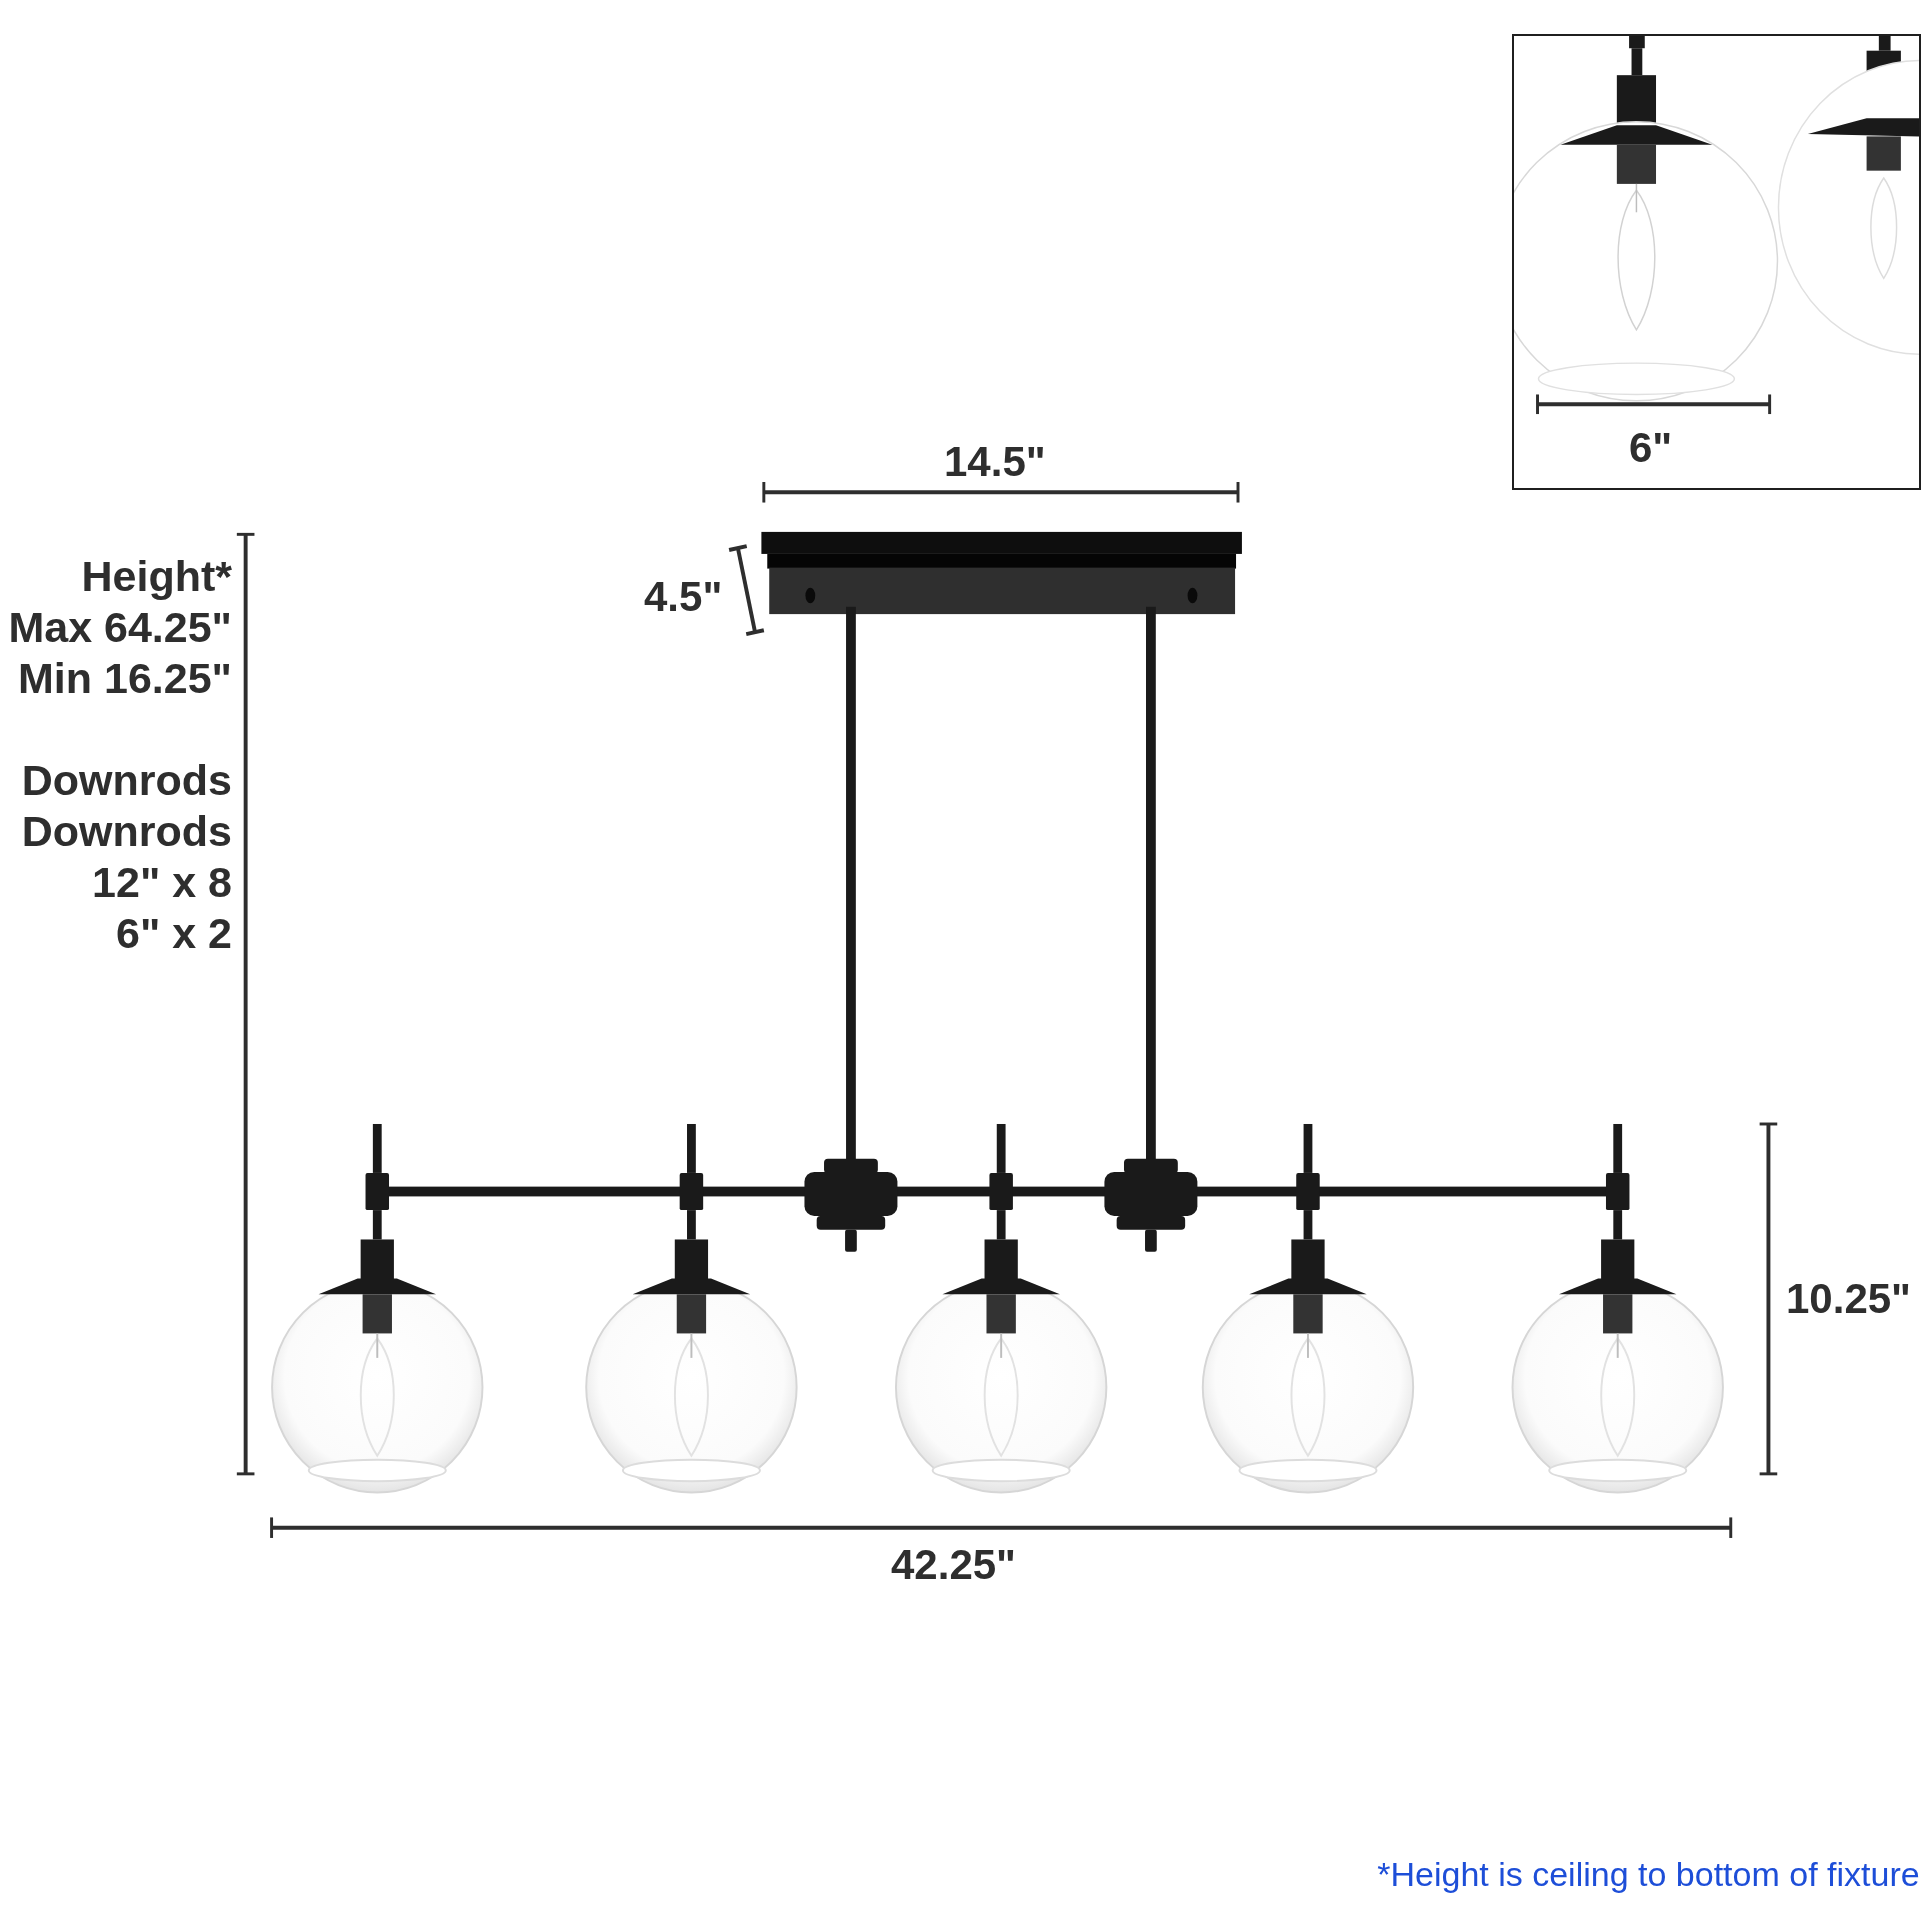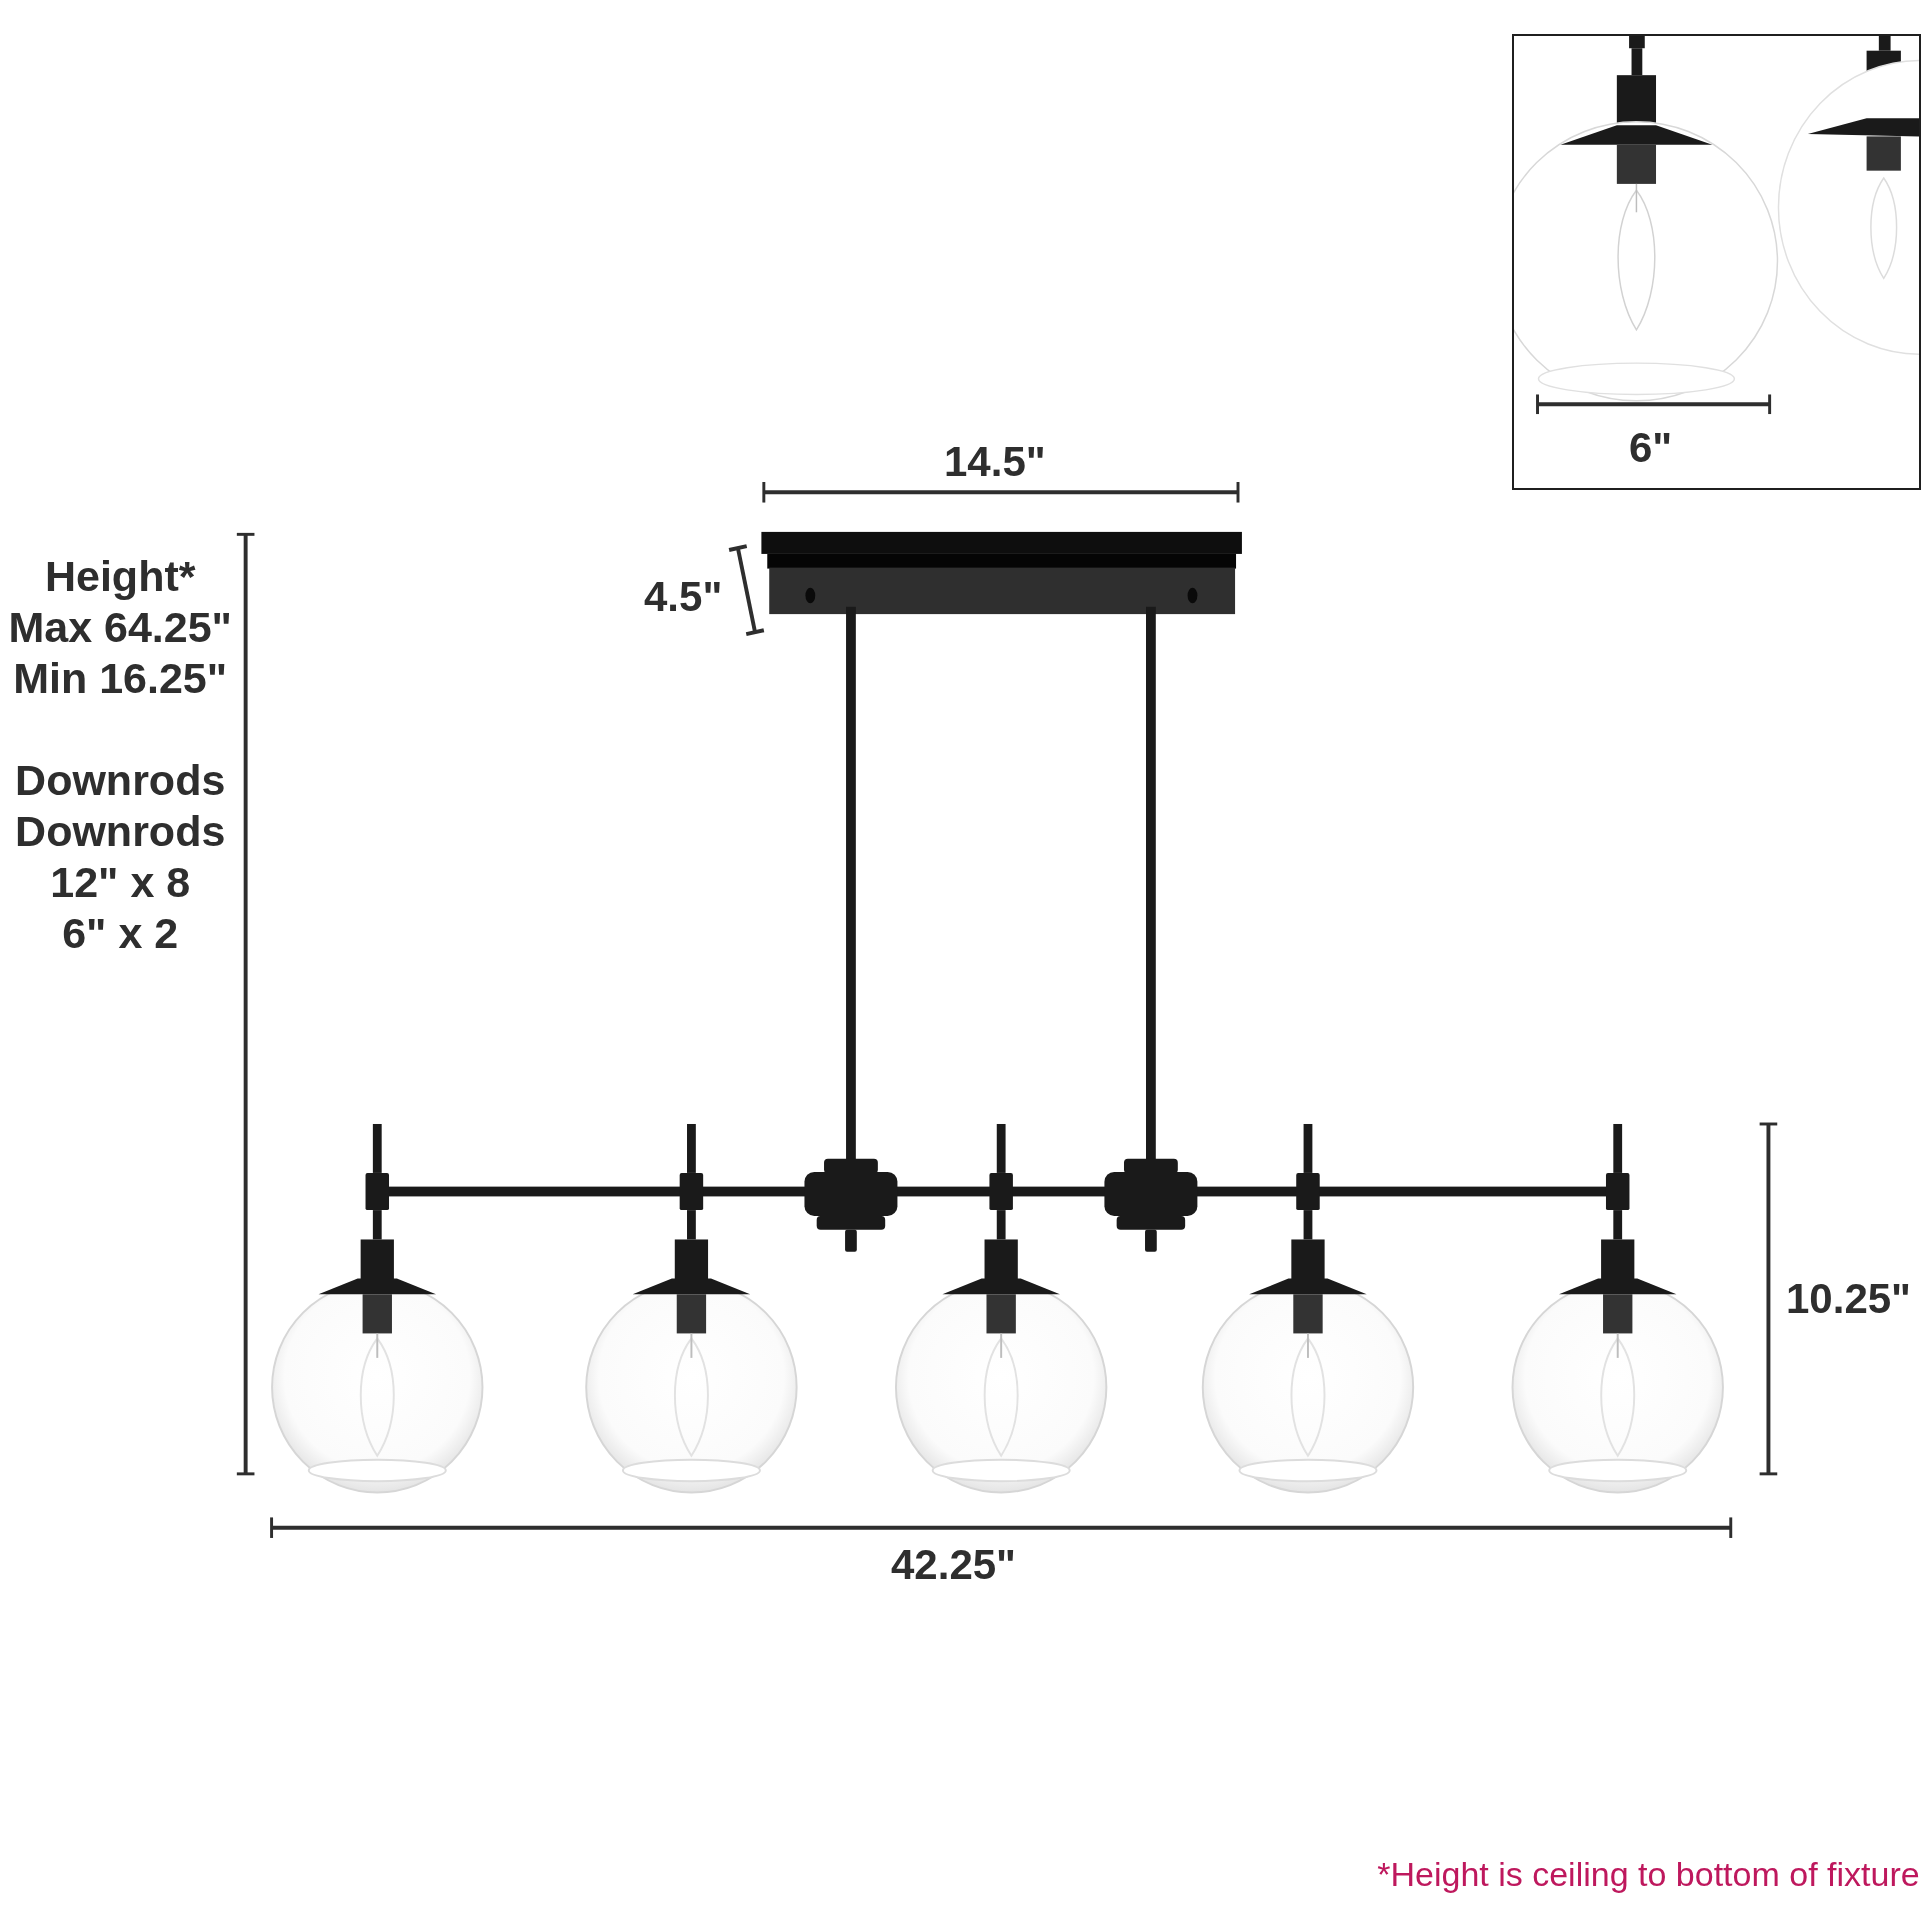--- a/index.html
+++ b/index.html
@@ -1,22 +1,22 @@
 <!DOCTYPE html>
 <html style="font-size:7.8px"><head>
 <meta charset="utf-8">
 <style>
   html, body { margin:0; padding:0; background:#ffffff; }
   body { width:1926px; height:1926px; position:relative; overflow:hidden;
          font-family:"Liberation Sans", "DejaVu Sans", sans-serif; color:#2e2e2e; }
   .dim-text { position:absolute; font-weight:bold; color:#2e2e2e; white-space:nowrap; }
-  .left-block { position:absolute; right:1694px; top:551px; text-align:center;
+  .left-block { position:absolute; right:1694px; top:551px; text-align:right;
                 font-weight:bold; font-size:43px; line-height:51px; color:#2e2e2e; }
   .left-block .gap { height:51px; }
-  .footnote { position:absolute; right:6.4px; top:1855px; font-size:34px; color:#be185d; white-space:nowrap; }
+  .footnote { position:absolute; right:6.4px; top:1855px; font-size:34px; color:#1d4ed8; white-space:nowrap; }
   .inset { position:absolute; left:1512px; top:34px; width:405px; height:452px;
            border:2.9px solid #1f1f1f; overflow:hidden; background:#fff; }
   svg { position:absolute; left:0; top:0; }
 </style>
 </head>
 <body>
 
 <svg width="1926" height="1926" viewBox="0 0 3936 3936">
   <defs>
     <radialGradient id="glass" cx="50%" cy="45%" r="55%">

